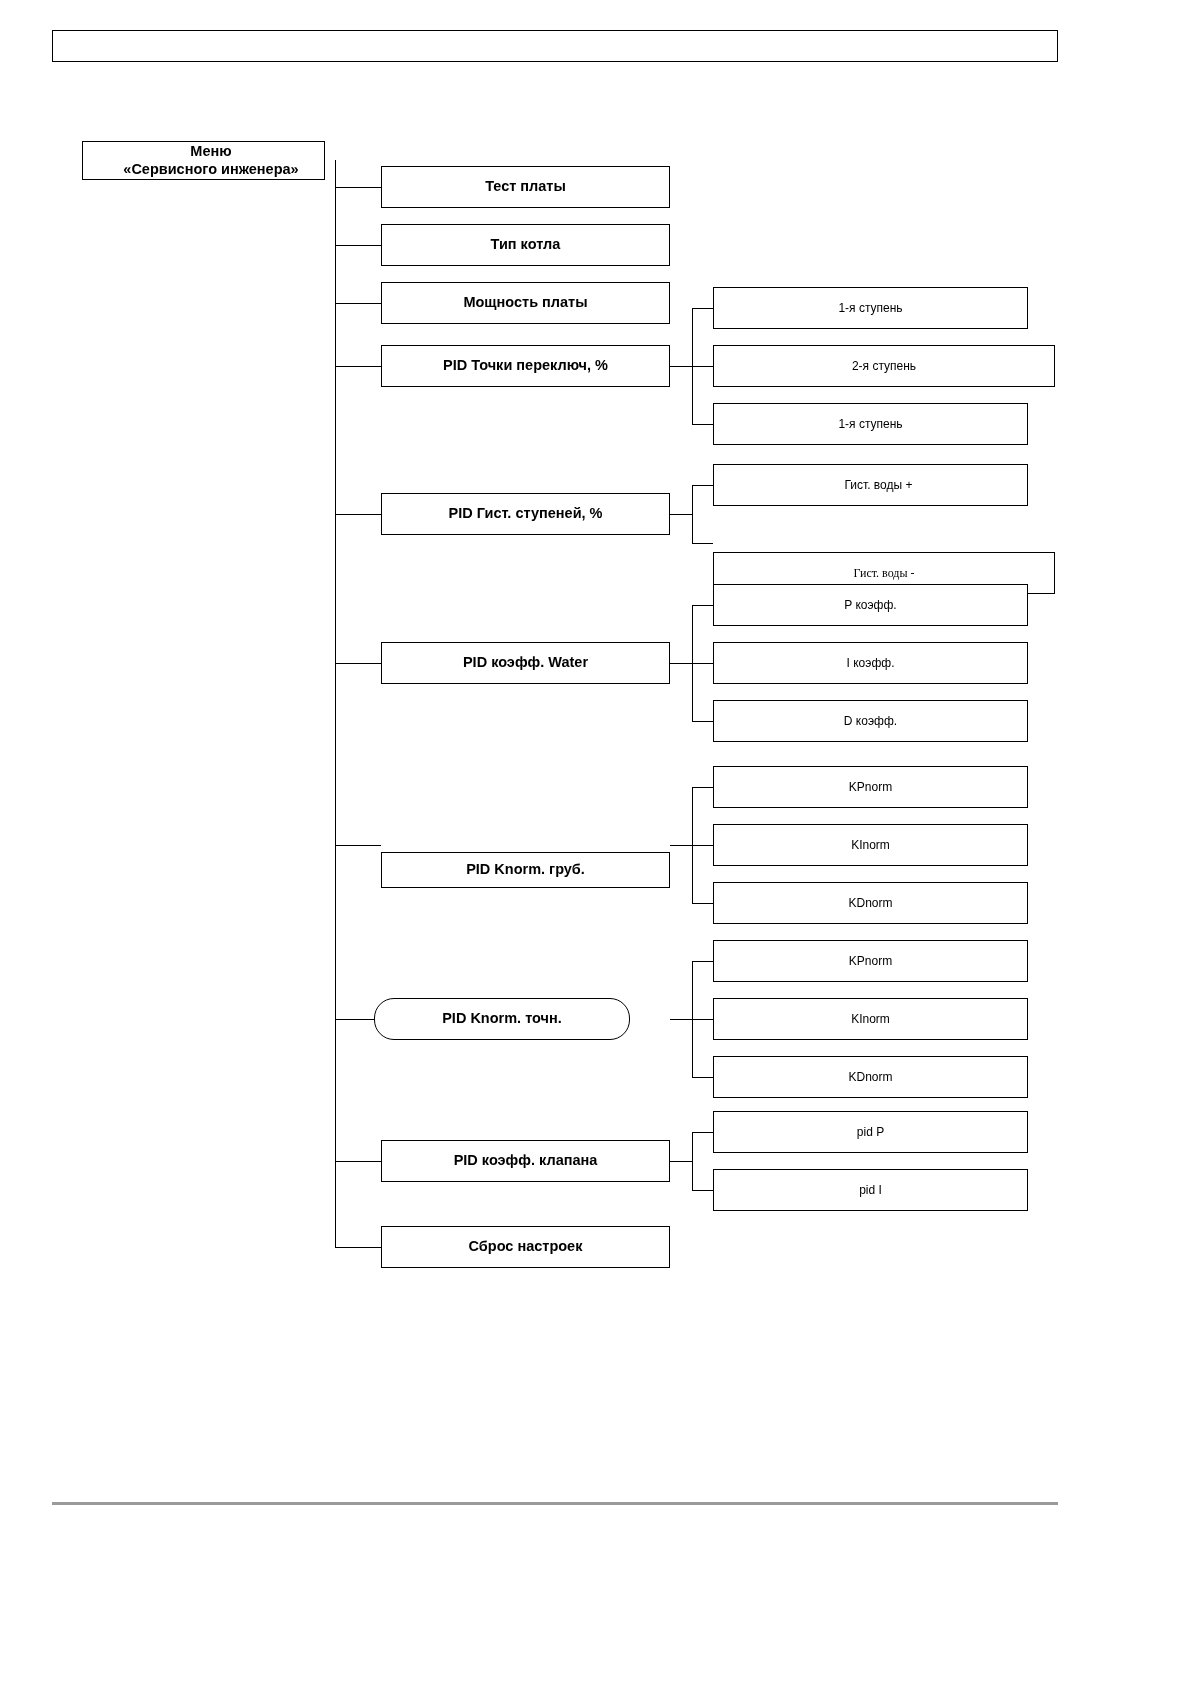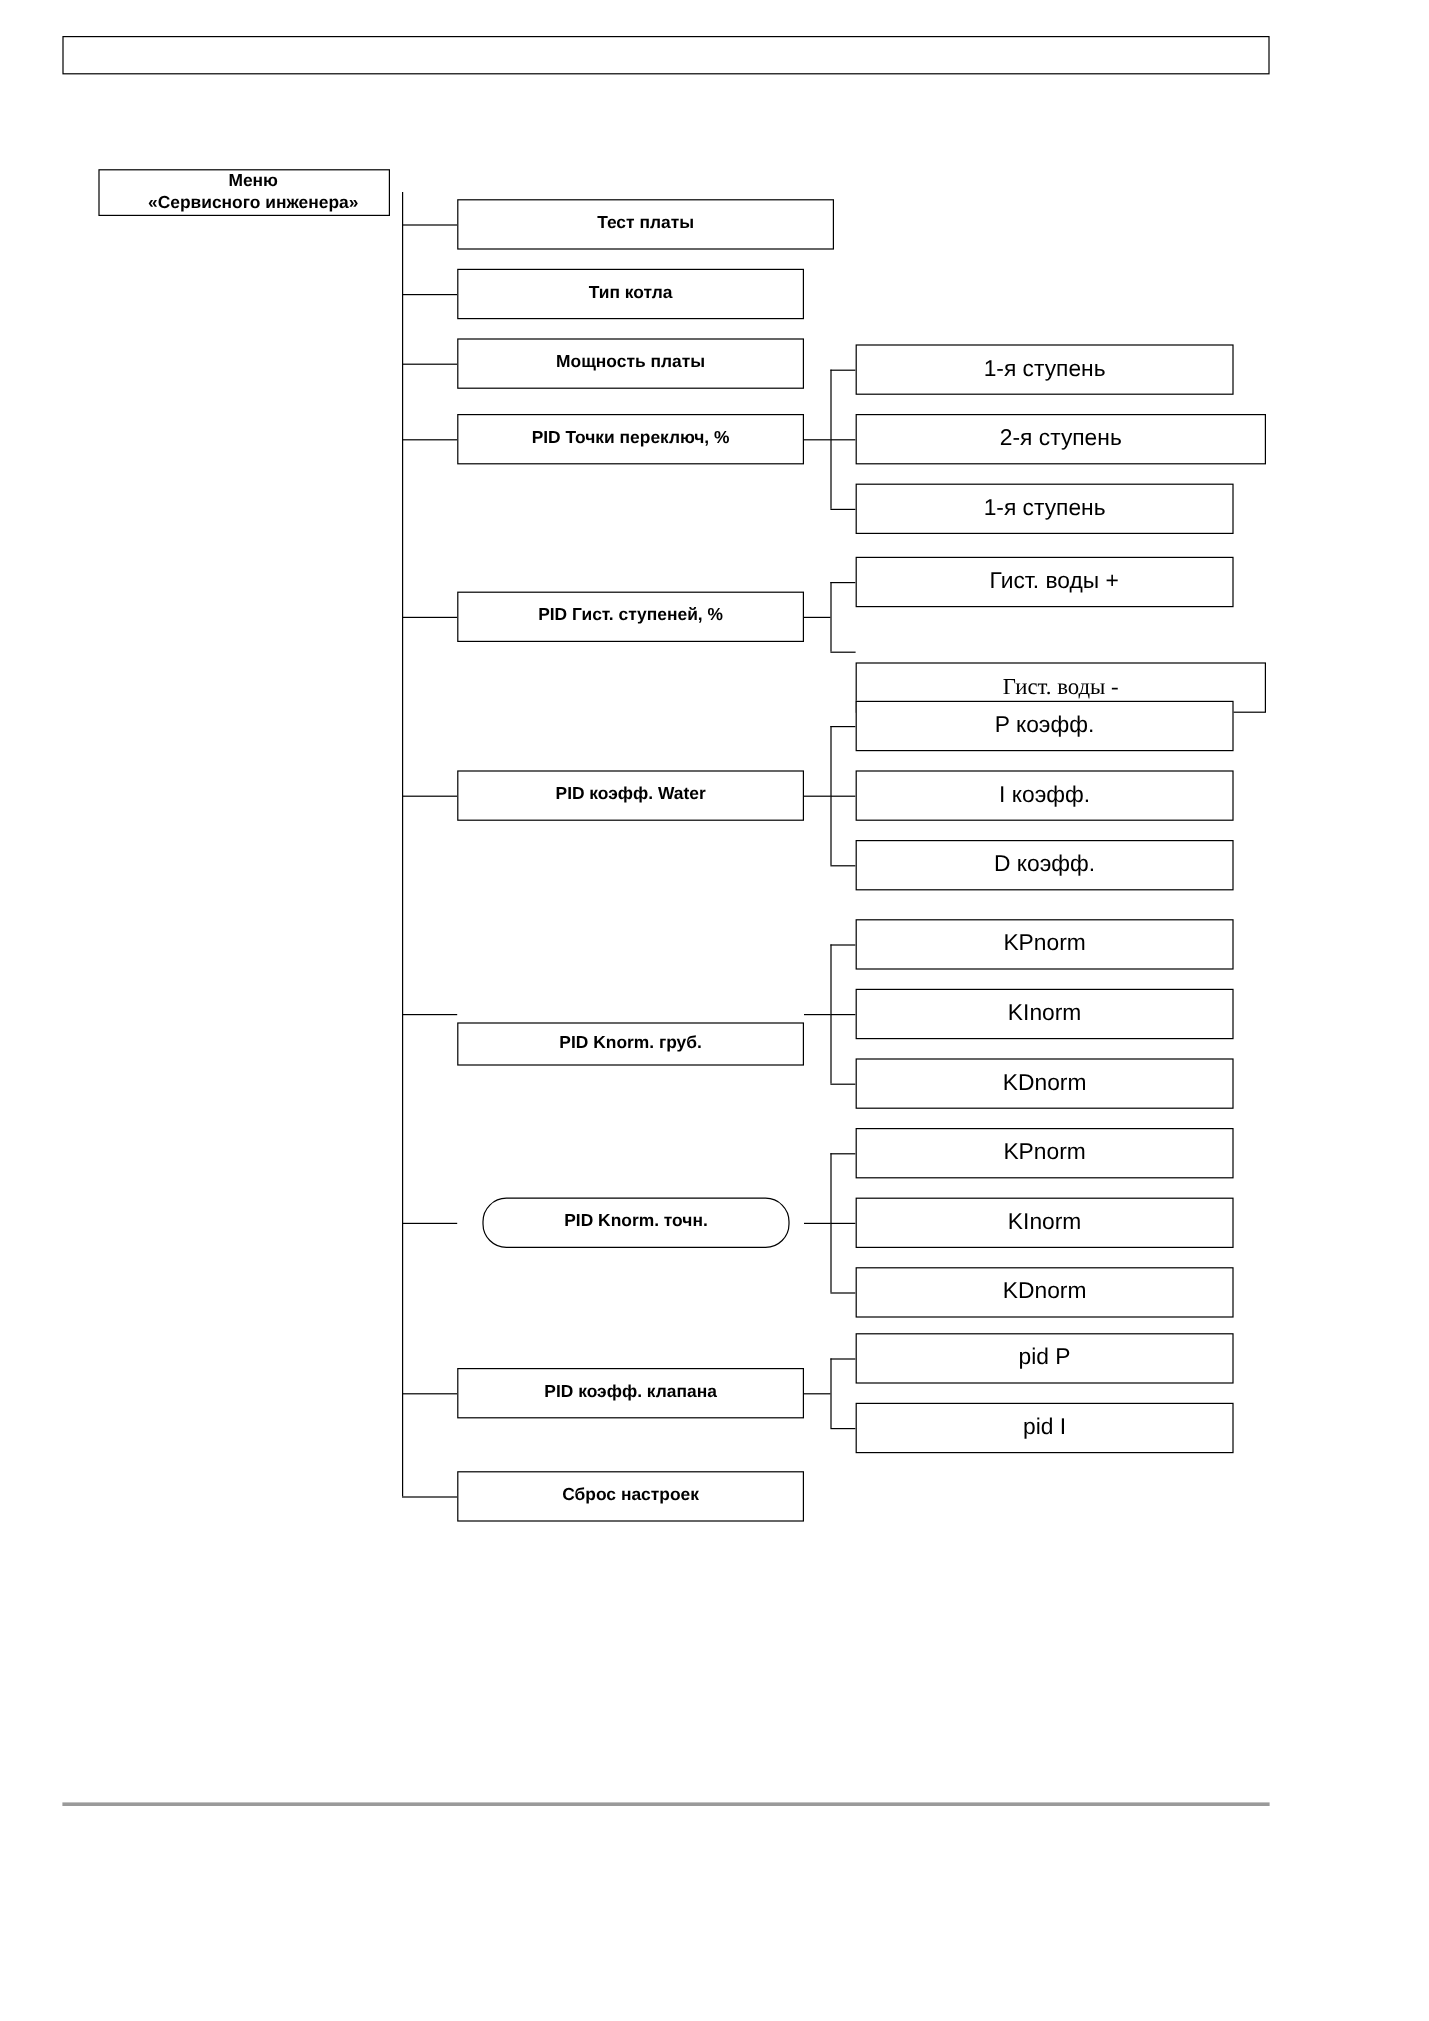--- a/index.html
+++ b/index.html
@@ -67,21 +67,21 @@
   }
   .node.root .line { display: block; white-space: nowrap; margin-left: 15px; }
 
   .node.level1 {
     font-weight: bold;
     font-size: 14.5px;
   }
 
   .node.level2 {
     font-weight: normal;
-    font-size: 19px;
+    font-size: 12px;
   }
 
   
   .conn {
     position: absolute;
     background: #000000;
   }
   .conn.v { width: 1px; }
   .conn.h { height: 1px; }
 </style>
@@ -93,21 +93,21 @@
 <div class="diagram">
 
   <div class="node root" style="left:82px; top:141px; width:243px; height:39px;">
     <span class="line">Меню</span>
     <span class="line">«Сервисного инженера»</span>
   </div>
 
   <div class="conn v" style="left:335px; top:160px; height:1087px;"></div>
 
   <div class="conn h" style="left:335px; top:187px; width:46px;"></div>
-  <div class="node level1" style="left:381px; top:166px; width:314px; height:42px;">
+  <div class="node level1" style="left:381px; top:166px; width:289px; height:42px;">
     <span>Тест платы</span>
   </div>
 
   <div class="conn h" style="left:335px; top:245px; width:46px;"></div>
   <div class="node level1" style="left:381px; top:224px; width:289px; height:42px;">
     <span>Тип котла</span>
   </div>
 
   <div class="conn h" style="left:335px; top:303px; width:46px;"></div>
   <div class="node level1" style="left:381px; top:282px; width:289px; height:42px;">
@@ -128,21 +128,21 @@
   <div class="node level1" style="left:381px; top:642px; width:289px; height:42px;">
     <span>PID коэфф. Water</span>
   </div>
 
   <div class="conn h" style="left:335px; top:845px; width:46px;"></div>
   <div class="node level1" style="left:381px; top:852px; width:289px; height:36px;">
     <span>PID Knorm. груб.</span>
   </div>
 
   <div class="conn h" style="left:335px; top:1019px; width:46px;"></div>
-  <div class="node level1" style="left:402px; top:998px; width:256px; height:42px;border-radius:20px;">
+  <div class="node level1" style="left:374px; top:998px; width:256px; height:42px;border-radius:20px;">
     <span>PID Knorm. точн.</span>
   </div>
 
   <div class="conn h" style="left:335px; top:1161px; width:46px;"></div>
   <div class="node level1" style="left:381px; top:1140px; width:289px; height:42px;">
     <span>PID коэфф. клапана</span>
   </div>
 
   <div class="conn h" style="left:335px; top:1247px; width:46px;"></div>
   <div class="node level1" style="left:381px; top:1226px; width:289px; height:42px;">

